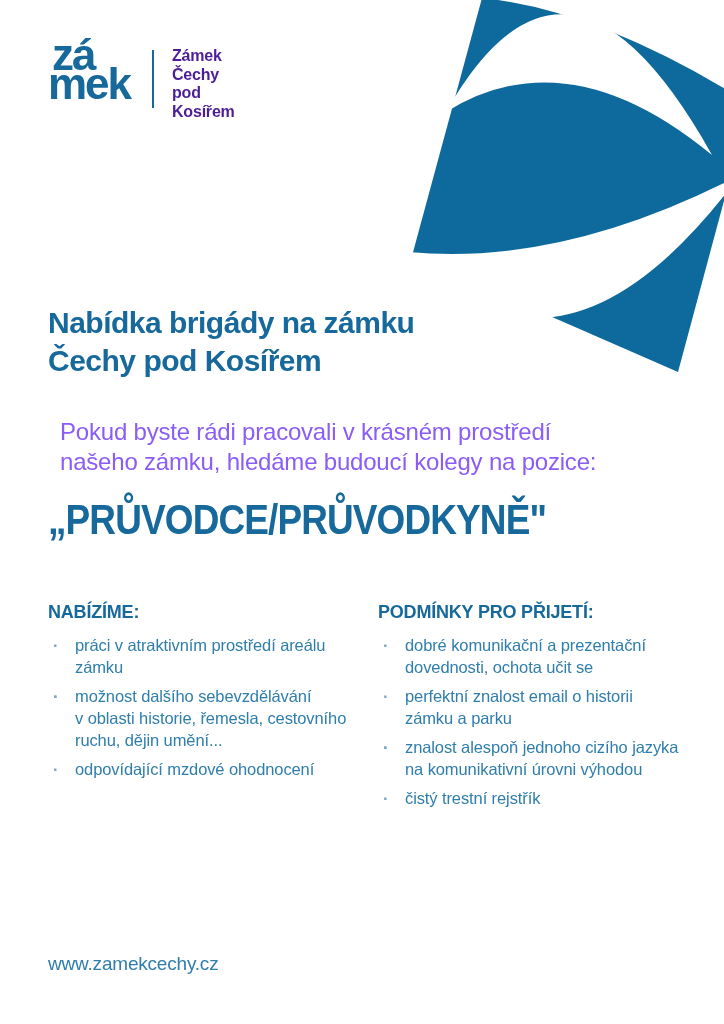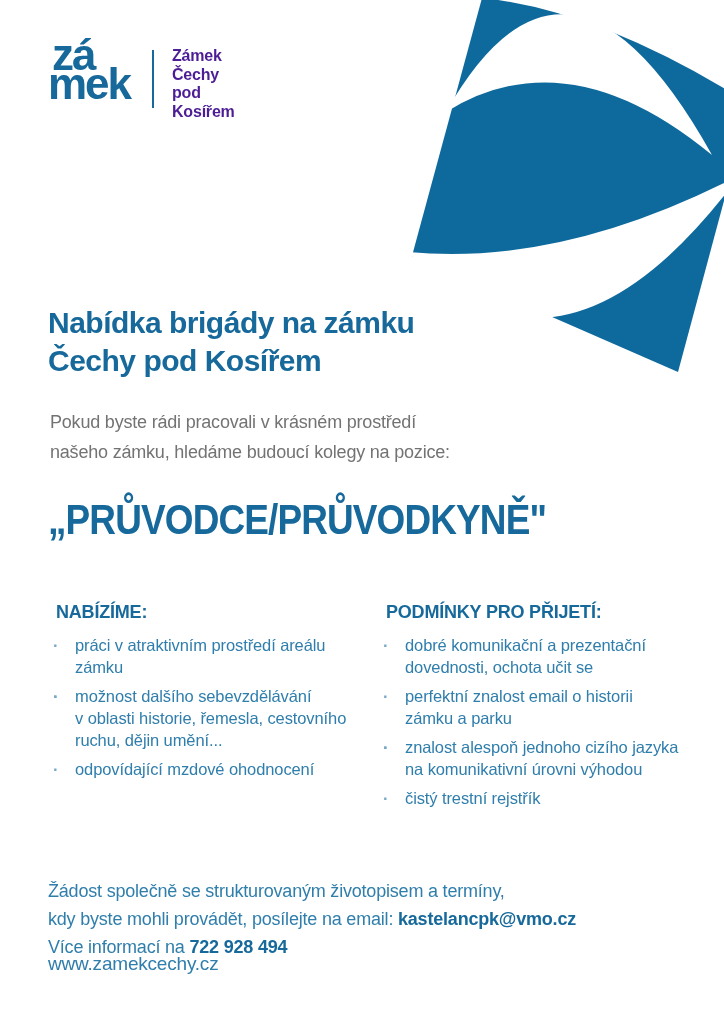--- a/index.html
+++ b/index.html
@@ -28,38 +28,38 @@
     color:#4c1d95;
   }
 
   
   .title{
     position:absolute;left:48px;top:304px;margin:0;
     font-size:30px;line-height:38px;font-weight:700;letter-spacing:-0.5px;
     color:#16699A;
   }
   .lead{
-    position:absolute;left:48px;top:405px;margin:2px;
-    font-size:18px;line-height:30px;font-weight:400;letter-spacing:-0.2px;
-    color:#737373;
+    position:absolute;left:48px;top:405px;margin:12px;
+    font-size:24px;line-height:30px;font-weight:400;letter-spacing:-0.2px;
+    color:#8b5cf6;
   }
   .position{
     position:absolute;left:48px;top:495px;
     font-size:42px;line-height:50px;font-weight:700;letter-spacing:-1px;
     color:#16699A;
     transform:scaleX(0.88);transform-origin:left top;white-space:nowrap;
   }
 
   
   .columns{
     position:absolute;left:48px;top:601px;right:28px;
     display:grid;grid-template-columns:330px 1fr;
   }
   .col h3{
-    margin:0 0 11px 8px;
+    margin:0 0 11px 0;
     font-size:18px;line-height:22px;font-weight:700;letter-spacing:-0.2px;
     color:#16699A;
   }
   .col ul{list-style:none;margin:0;padding:0;}
   .col li{
     position:relative;padding-left:27px;margin:0 0 7px 0;
     font-size:16.5px;line-height:22px;font-weight:400;letter-spacing:-0.1px;
     color:#2F7EAC;
   }
   .col li .b{
@@ -159,21 +159,16 @@
         </li>
         <li>
           <span class="b">·</span>
           <span class="t multiline">čistý trestní rejstřík</span>
         </li>
       </ul>
     </div>
 
   </section>
 
-  <p class="apply">
-    <span>Žádost společně se strukturovaným životopisem a termíny,</span><br>
-    <span>kdy byste mohli provádět, posílejte na email: </span><strong>kastelancpk@vmo.cz</strong><br>
-    <span>Více informací na </span><strong>722 928 494</strong>
-  </p>
 
   <p class="website">www.zamekcechy.cz</p>
 
 </div>
 
 </body></html>

